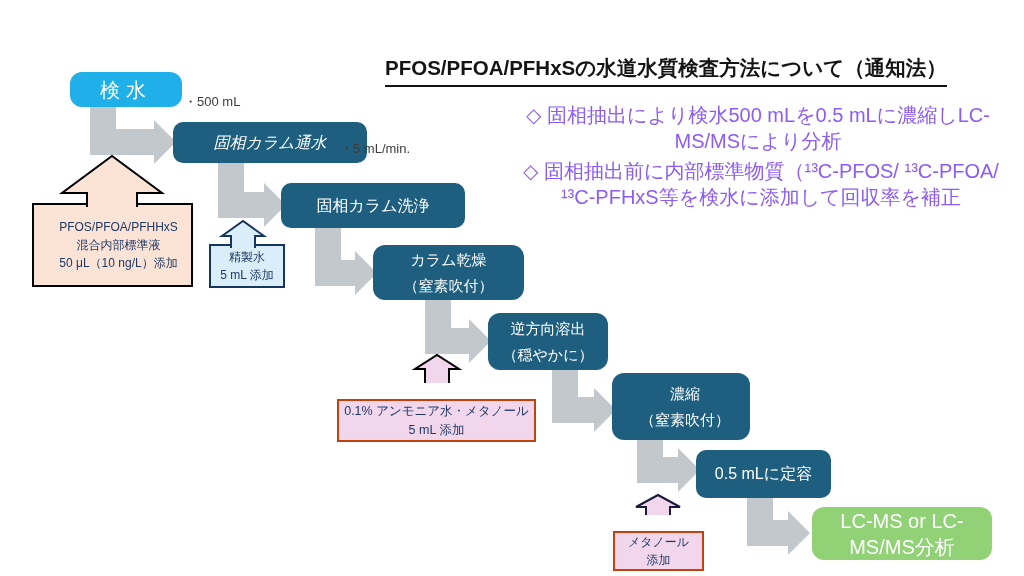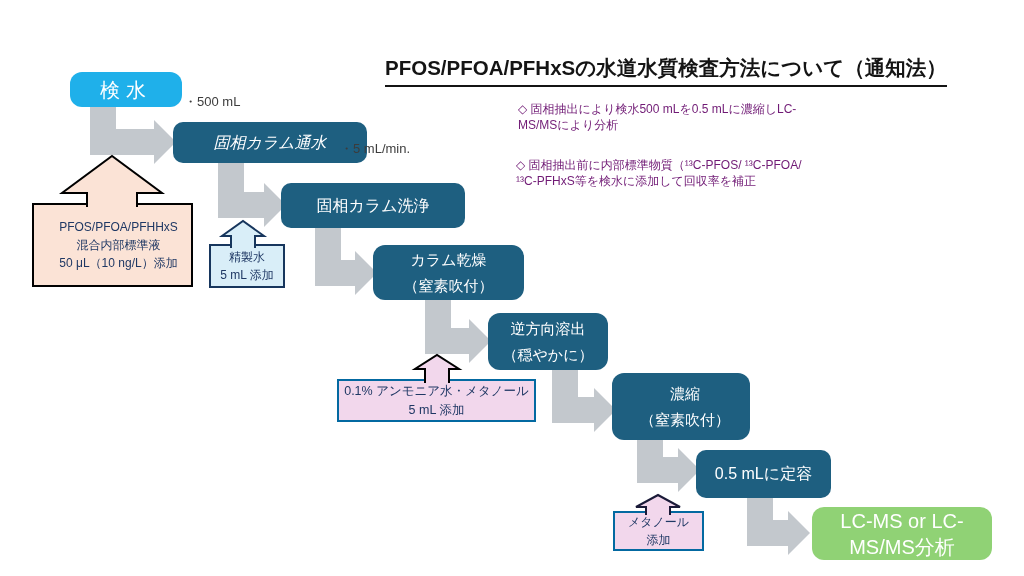--- a/index.html
+++ b/index.html
@@ -12,28 +12,28 @@
     text-align:center;box-sizing:border-box;white-space:pre-line;
   }
   .flow{color:#ffffff;z-index:3;line-height:1.7;}
   .cyan{background:#1FB0EA;border-radius:12px;font-size:20px;letter-spacing:6px;line-height:1.2;}
   .teal{background:#1E5F80;border-radius:10px;font-size:16px;}
   .teal.two{font-size:15px;border-radius:12px;}
   .green{background:#90D275;border-radius:12px;font-size:20px;line-height:1.3;font-weight:500;}
   .annot{z-index:1;color:#1F3864;line-height:1.5;}
   .peach{background:#FBE3D6;border:2px solid #000000;font-size:12px;padding-left:12px;}
   .lblue{background:#D9EEF8;border:2px solid #17365D;font-size:12px;}
-  .pink{background:#F2D7EC;border:2px solid #0369a1;font-size:12.5px;}
+  .pink{background:#F2D7EC;border:2px solid #c2410c;font-size:12.5px;margin-top:20px;}
   .side-label{position:absolute;color:#3C3C3C;font-size:13px;z-index:4;white-space:nowrap;}
   .title{
     position:absolute;left:385px;top:54px;font-size:20.5px;color:#141414;font-weight:600;
     border-bottom:2px solid #141414;padding-bottom:3px;white-space:nowrap;z-index:4;
   }
   .note{
-    position:absolute;font-size:12px;color:#701a75;white-space:pre-line;line-height:1.32;z-index:4;
+    position:absolute;font-size:20px;color:#8b5cf6;white-space:pre-line;line-height:1.32;z-index:4;text-align:center;
   }
   #arrows{position:absolute;left:0;top:0;z-index:2;}
 </style>
 </head>
 <body>
 
 <div class="box annot peach" style="left:32px;top:203px;width:161px;height:84px;">PFOS/PFOA/PFHHxS
 混合内部標準液
 50 μL（10 ng/L）添加</div>
 <div class="box annot lblue" style="left:209px;top:244px;width:76px;height:44px;">精製水

